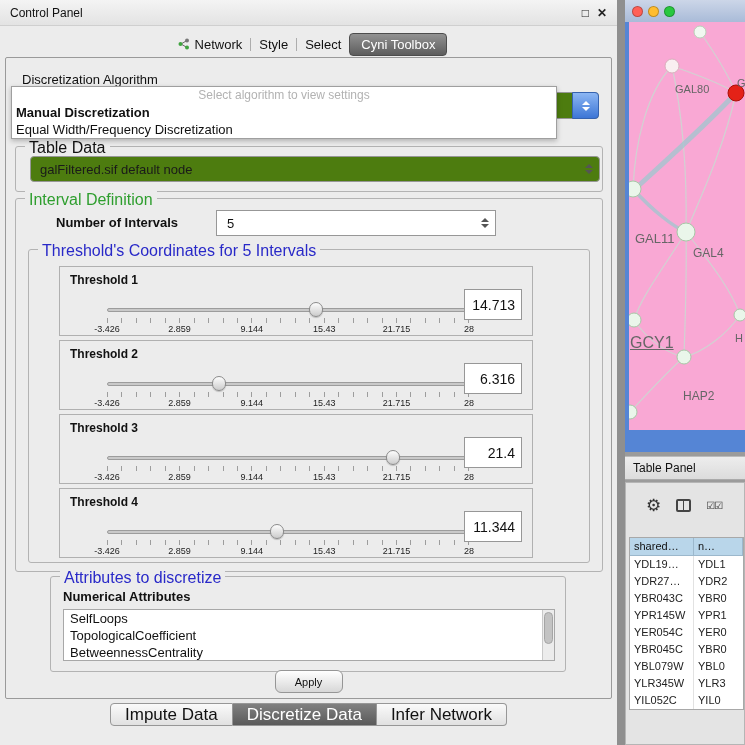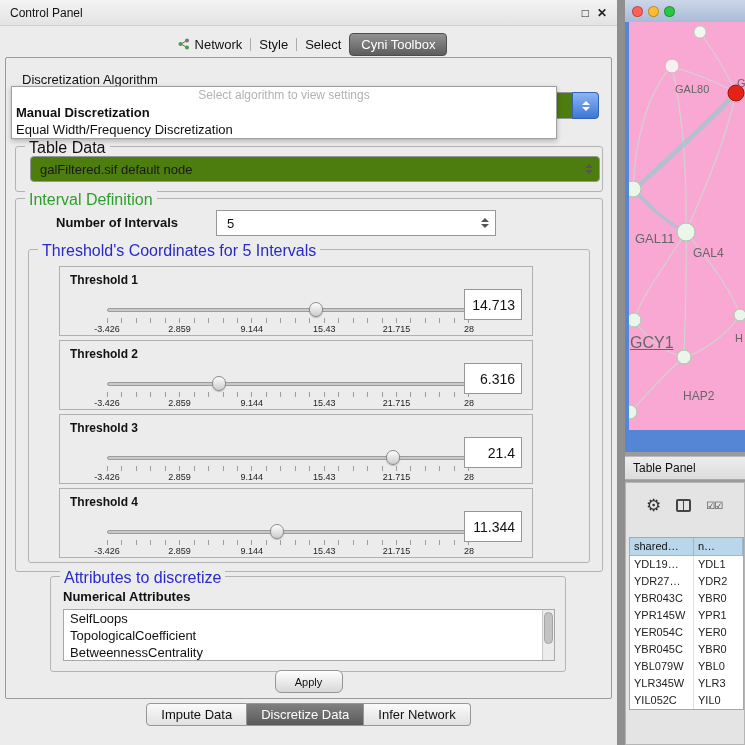--- a/index.html
+++ b/index.html
@@ -53,21 +53,21 @@
 
   .attr-subtitle { position:absolute; left:12px; top:12px; font-size:13px; font-weight:bold; }
   .attr-list { position:absolute; left:12px; top:32px; width:492px; height:52px; background:#fff; border:1px solid #a8a8a8; overflow:hidden; font-size:13px; }
   .attr-item { height:17px; line-height:17px; padding-left:6px; }
   .attr-scrollbar { position:absolute; right:0; top:0; bottom:0; width:12px; background:#ececec; border-left:1px solid #c9c9c9; }
   .attr-scroll-thumb { position:absolute; left:1px; right:1px; top:2px; height:32px; background:#c3c3c3; border:1px solid #a5a5a5; border-radius:5px; }
 
   .apply-btn { position:absolute; left:50%; transform:translateX(-50%); top:612px; width:68px; height:23px; background:linear-gradient(#ffffff,#d7d7d7); border:1px solid #969696; border-radius:6px; font-size:11px; display:flex; align-items:center; justify-content:center; }
 
   .bottom-tabs { position:absolute; left:0; top:703px; width:617px; display:flex; justify-content:center; }
-  .btab { height:23px; display:flex; align-items:center; padding:0 14px; font-size:13px; background:linear-gradient(#fafafa,#e1e1e1); border-top:1px solid #979797; border-bottom:1px solid #979797; border-right:1px solid #979797; }
+  .btab { height:23px; display:flex; align-items:center; padding:0 14px; font-size:17px; background:linear-gradient(#fafafa,#e1e1e1); border-top:1px solid #979797; border-bottom:1px solid #979797; border-right:1px solid #979797; }
   .btab:first-child { border-left:1px solid #979797; border-radius:4px 0 0 4px; }
   .btab:last-child { border-radius:0 4px 4px 0; }
   .btab.selected { background:linear-gradient(#808080,#5a5a5a); color:#fff; }
 
   
   .right-col { position:absolute; left:625px; top:0; width:120px; height:745px; background:#9b9b9b; }
   .net-window { position:absolute; left:0; top:0; width:120px; height:452px; background:#5585d5; }
   .net-titlebar { position:absolute; left:0; top:0; width:100%; height:22px; background:linear-gradient(#ccd6e8,#a9bbd8); display:flex; align-items:center; gap:5px; padding-left:7px; }
   .traffic { width:11px; height:11px; border-radius:50%; border:1px solid rgba(0,0,0,.25); }
   .t-red { background:#ff6057; } .t-yellow { background:#ffbd2e; } .t-green { background:#28c840; }

